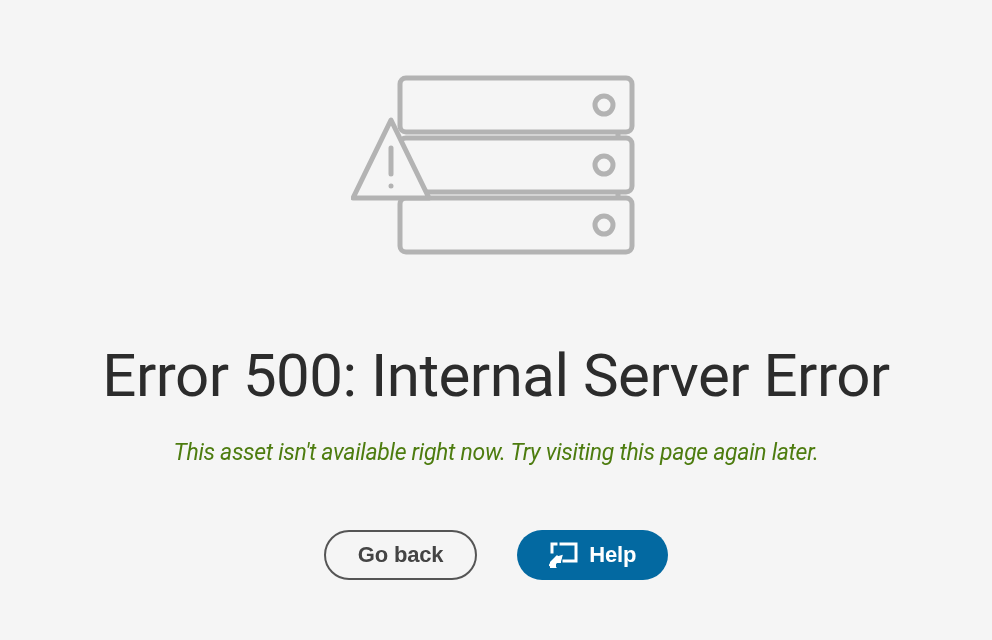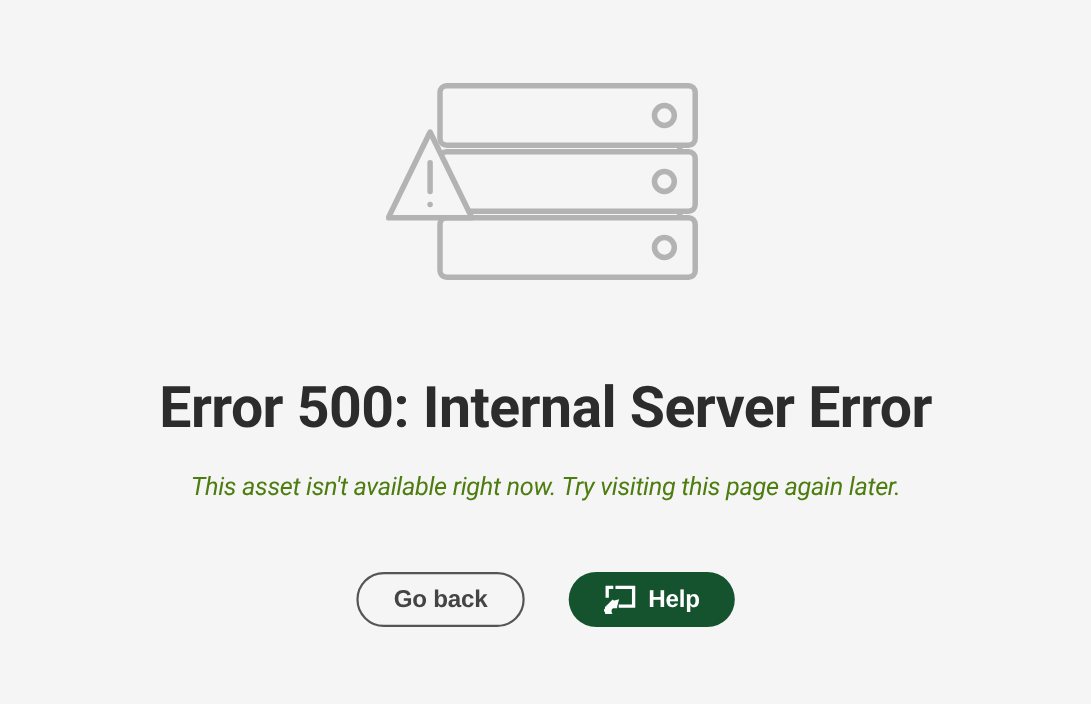--- a/index.html
+++ b/index.html
@@ -1,24 +1,24 @@
 <!DOCTYPE html>
 <html><head>
   <meta charset="utf-8">
   <style>
     * { margin: 0; padding: 0; box-sizing: border-box; }
     html, body { width: 992px; height: 640px; background: #f5f5f5; font-family: -apple-system, BlinkMacSystemFont, "Segoe UI", Roboto, Helvetica, Arial, sans-serif; }
     .page { width: 100%; height: 100%; display: flex; flex-direction: column; align-items: center; padding-top: 64px; }
     .illustration { margin-bottom: 72px; }
-    .title { font-size: 52px; font-weight: 700; color: #2c2c2c; margin-bottom: 28px; letter-spacing: -0.5px; }
+    .title { font-size: 60px; font-weight: 400; color: #2c2c2c; margin-bottom: 28px; letter-spacing: -0.5px; }
     .subtitle { font-size: 23px; font-style: italic; color: #4d7c0f; margin-bottom: 64px; letter-spacing: -0.3px; }
     .actions { display: flex; gap: 40px; align-items: flex-end; }
     .btn { display: inline-flex; align-items: center; justify-content: center; gap: 10px; height: 50px; padding: 0 32px; border-radius: 25px; font-size: 22px; font-weight: 600; cursor: pointer; border: none; letter-spacing: -0.2px; }
     .btn-secondary { background: transparent; color: #444; border: 2px solid #555; }
-    .btn-primary { background: #14532d; color: #fff; }
+    .btn-primary { background: #0369a1; color: #fff; }
     .help-icon { display: inline-flex; }
   </style>
 </head>
 <body>
 
 <div class="page">
 
   <div class="illustration">
     <svg width="290" height="200" viewBox="0 0 290 200">
 

